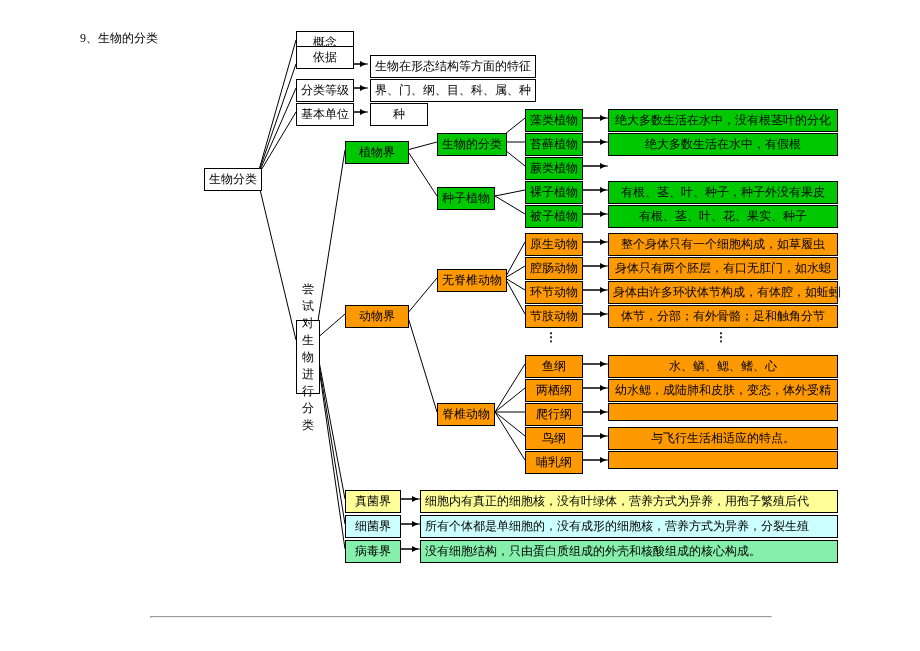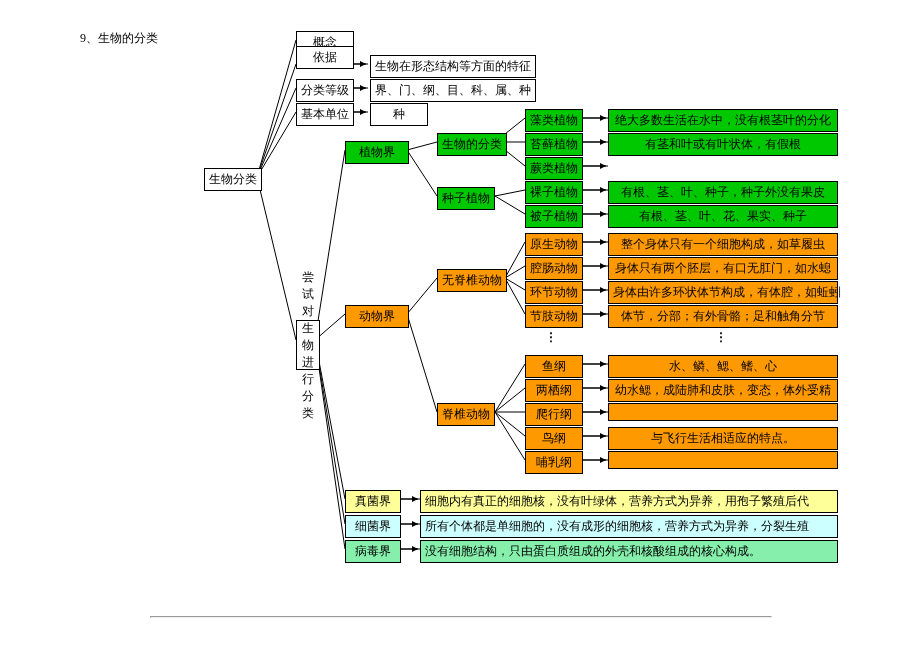--- a/index.html
+++ b/index.html
@@ -3,21 +3,21 @@
 <meta charset="utf-8">
 <style>
 body{margin:0;font-family:"SimSun","宋体",serif;font-size:12px;background:#fff;color:#000}
 .page{position:relative;width:920px;height:651px}
 .box{position:absolute;border:1px solid #000;padding:2px 4px;text-align:center;white-space:nowrap;background:#fff}
 .gr{background:#00c800}
 .or{background:#ff9900}
 .ye{background:#ffff99}
 .bl{background:#ccffff}
 .pu{background:#86efac}
-.vbox{position:absolute;border:1px solid #000;padding:4px 2px;text-align:center;background:#fff;display:flex;align-items:center;justify-content:center}
+.vbox{position:absolute;border:1px solid #000;padding:16px 2px;text-align:center;background:#fff;display:flex;align-items:center;justify-content:center}
 .heading{position:absolute;left:80px;top:30px}
 svg{position:absolute;left:0;top:0}
 hr{position:absolute;left:150px;top:610px;width:620px}
 .dots{position:absolute;font-weight:bold}
 </style>
 </head>
 <body>
 <div class="page">
 
 <div class="heading">9、生物的分类</div>
@@ -78,21 +78,21 @@
 <div class="box" style="left:370px;top:79px">界、门、纲、目、科、属、种</div>
 <div class="box" style="left:296px;top:103px;width:48px">基本单位</div>
 <div class="box" style="left:370px;top:103px;width:48px">种</div>
 
 <div class="box gr" style="left:345px;top:141px;width:54px">植物界</div>
 <div class="box gr" style="left:437px;top:133px">生物的分类</div>
 <div class="box gr" style="left:437px;top:187px">种子植物</div>
 <div class="box gr" style="left:525px;top:109px">藻类植物</div>
 <div class="box gr" style="left:608px;top:109px;width:220px">绝大多数生活在水中，没有根茎叶的分化</div>
 <div class="box gr" style="left:525px;top:133px">苔藓植物</div>
-<div class="box gr" style="left:608px;top:133px;width:220px">有茎和叶或有叶状体，有假根</div>
+<div class="box gr" style="left:608px;top:133px;width:220px">绝大多数生活在水中，有假根</div>
 <div class="box gr" style="left:525px;top:157px">蕨类植物</div>
 <div class="box gr" style="left:525px;top:181px">裸子植物</div>
 <div class="box gr" style="left:608px;top:181px;width:220px">有根、茎、叶、种子，种子外没有果皮</div>
 <div class="box gr" style="left:525px;top:205px">被子植物</div>
 <div class="box gr" style="left:608px;top:205px;width:220px">有根、茎、叶、花、果实、种子</div>
 
 <div class="box or" style="left:345px;top:305px;width:54px">动物界</div>
 <div class="box or" style="left:437px;top:269px">无脊椎动物</div>
 <div class="box or" style="left:437px;top:403px">脊椎动物</div>
 <div class="box or" style="left:525px;top:233px">原生动物</div>

